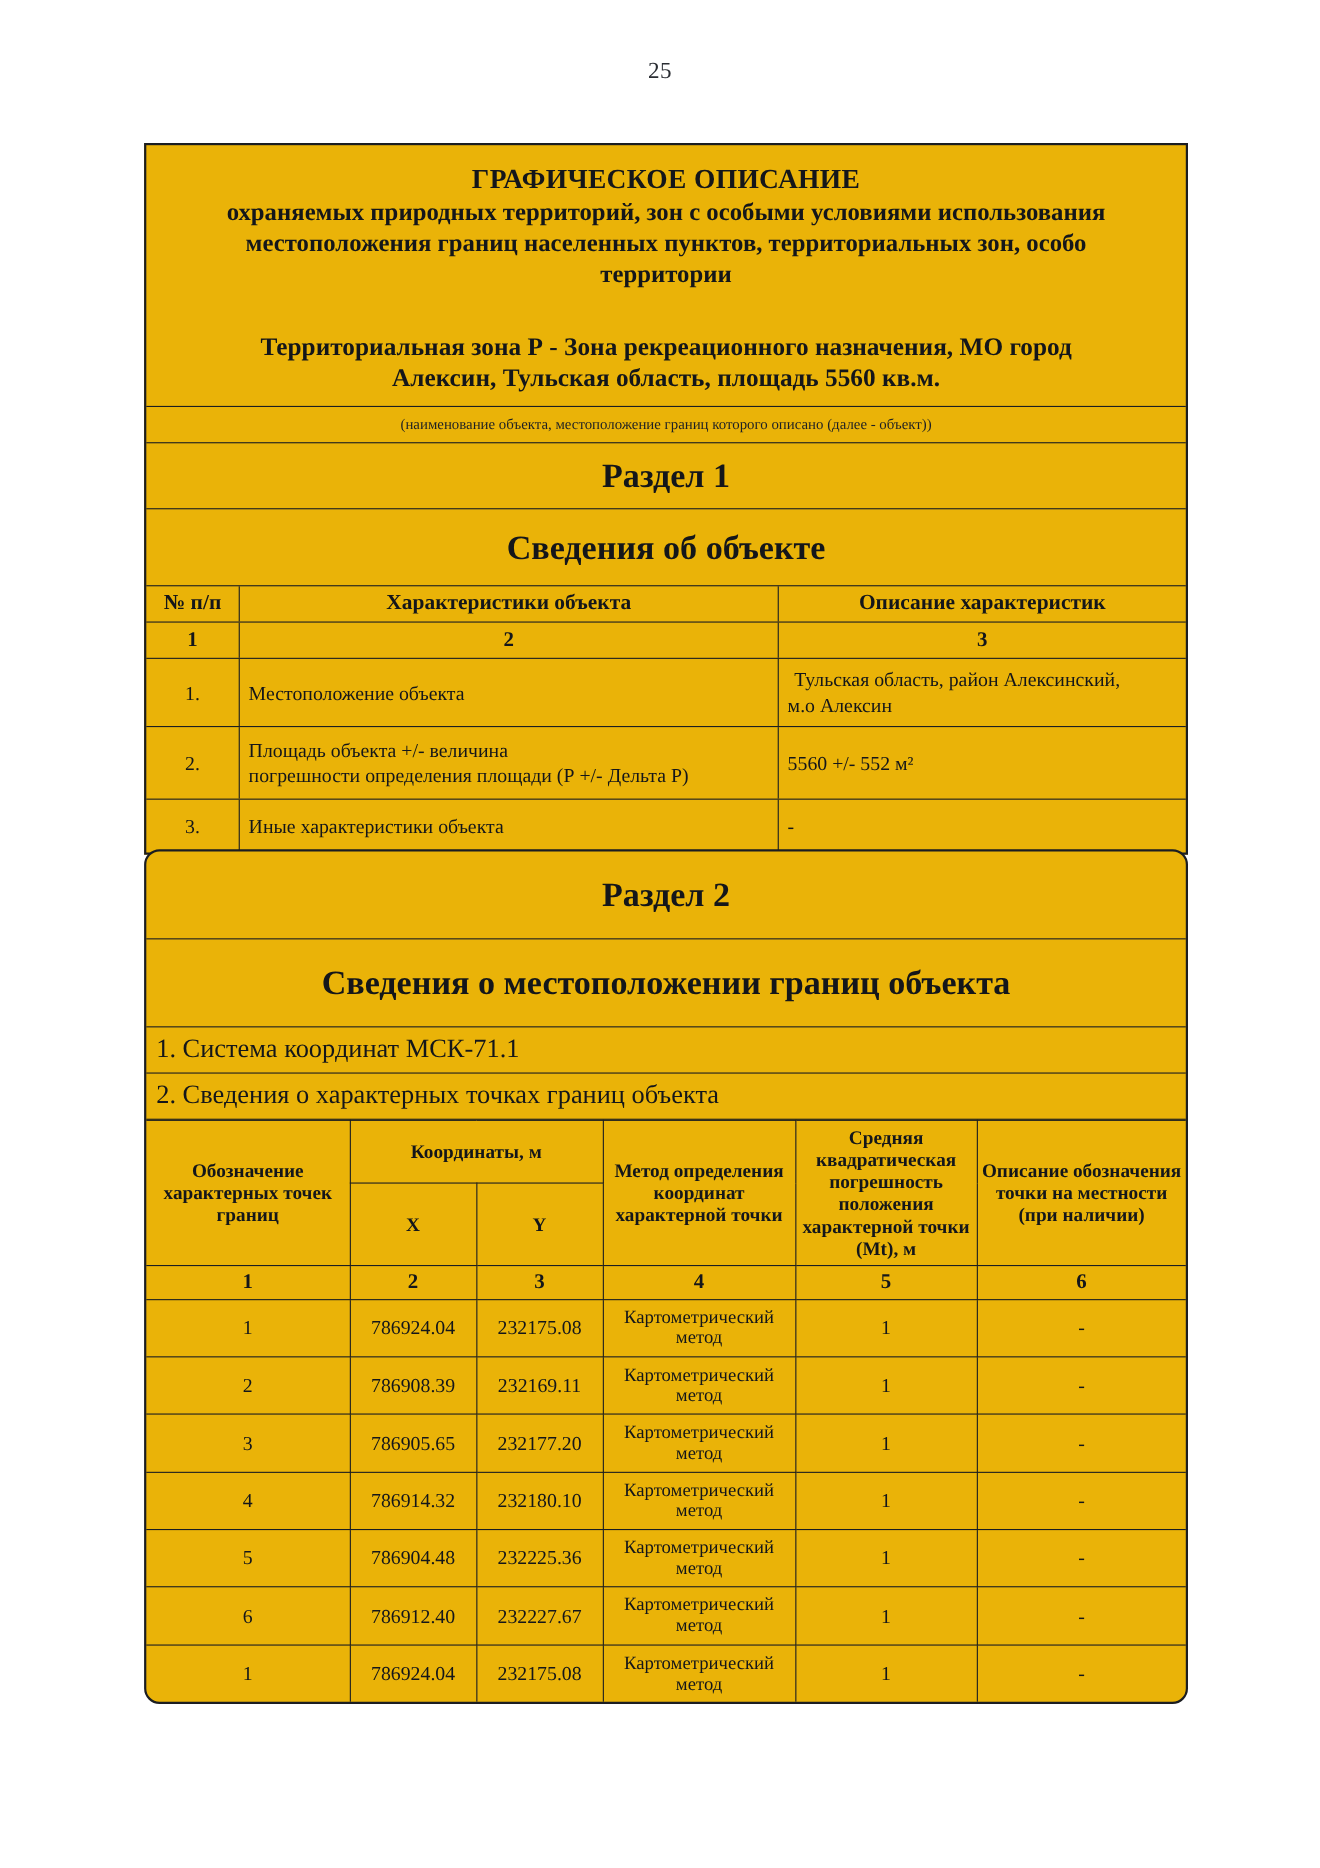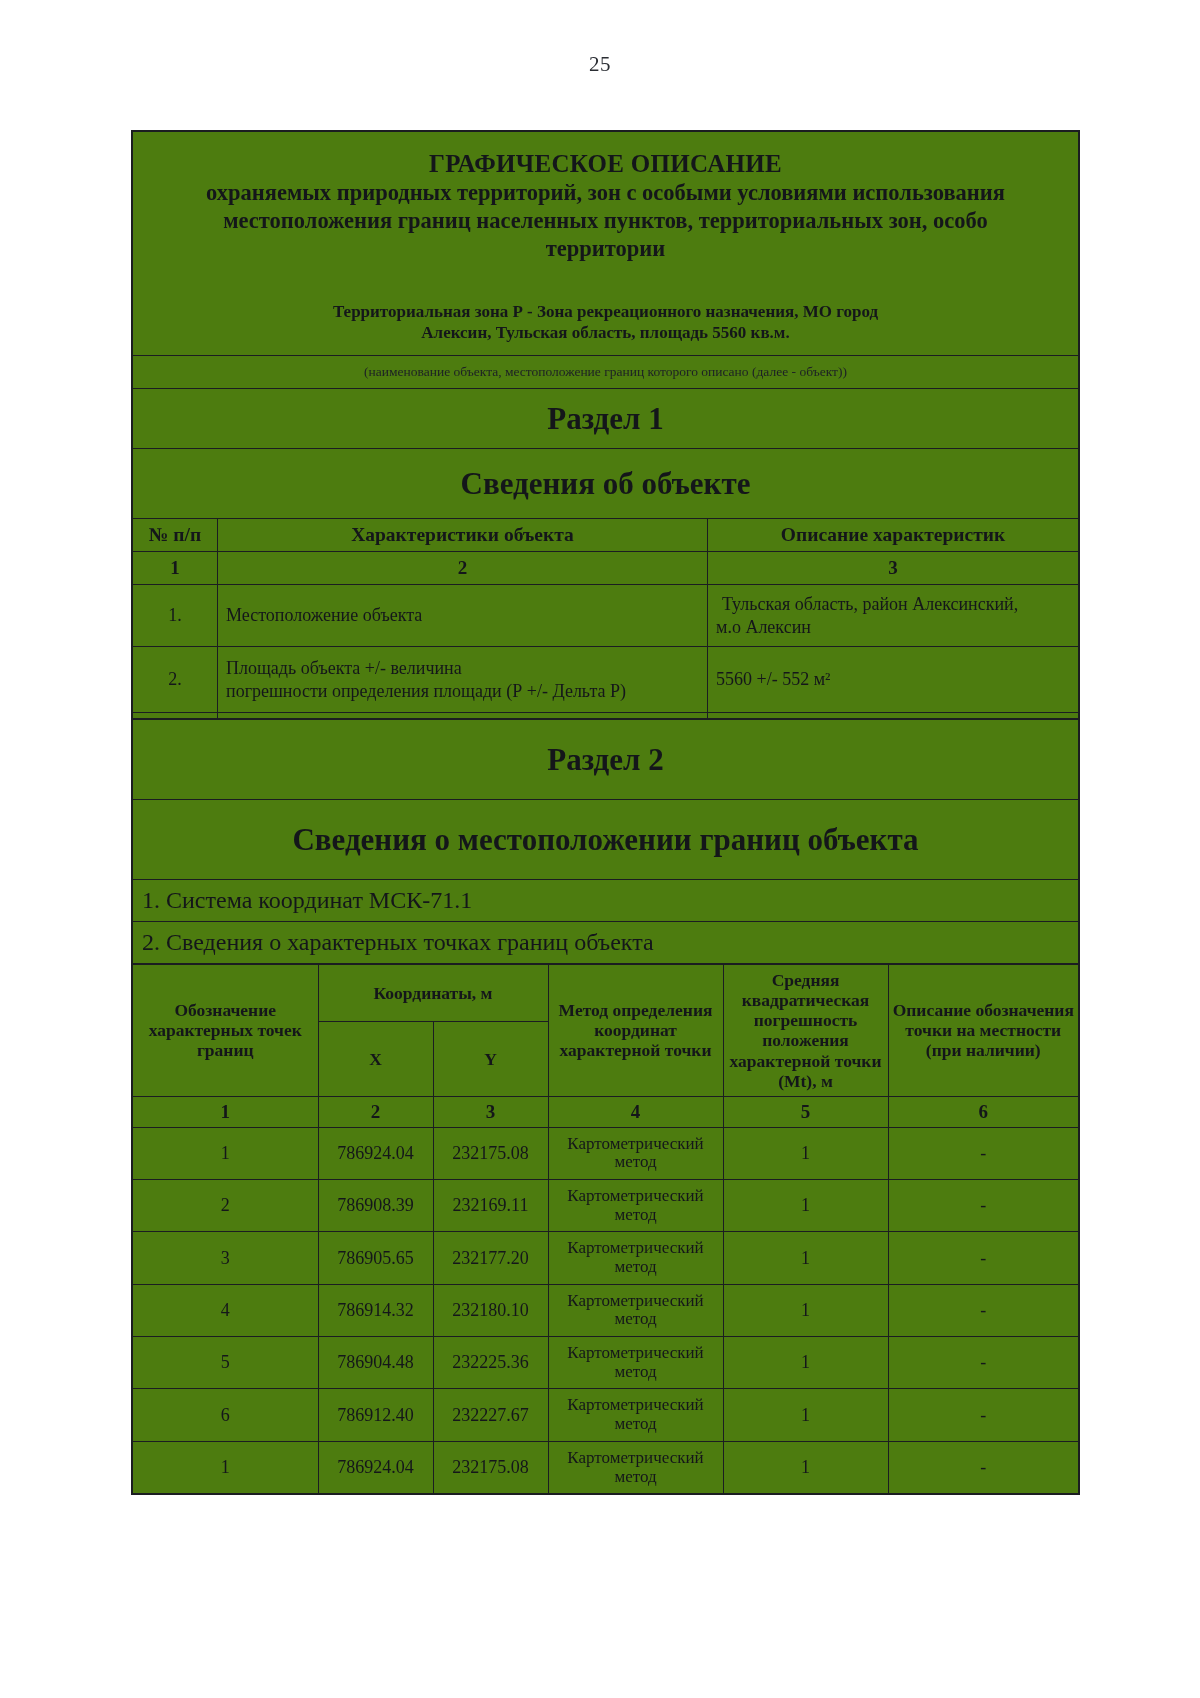--- a/index.html
+++ b/index.html
@@ -36,24 +36,24 @@
     color: #2a2d33;
   }
 
   
   .doc-block {
     position: absolute;
     left: 131px;
     width: 949px;
     border: 2px solid #1b1d21;
     box-sizing: border-box;
-    background: #4d7c0f;
+    background: #eab308;
   }
   #block-1 { top: 130px; }
-  #block-2 { top: 718px; }
+  #block-2 { top: 772px; border-radius: 14px; }
 
   .row {
     display: flex;
     border-bottom: 1.6px solid #1b1d21;
     box-sizing: border-box;
   }
   .row.last { border-bottom: none; }
 
   .cell {
     box-sizing: border-box;
@@ -81,21 +81,21 @@
   .title-sub {
     font-size: 22.5px;
     font-weight: bold;
     line-height: 1.16;
     margin-top: 2px;
     padding: 0 2px;
   }
   .object-name {
     padding: 30px 40px 12px 40px;
     text-align: center;
-    font-size: 17px;
+    font-size: 23px;
     font-weight: bold;
     line-height: 1.2;
     border-bottom: 1.6px solid #1b1d21;
   }
   .name-caption {
     text-align: center;
     font-size: 13.5px;
     padding: 8px 0 8px 0;
     border-bottom: 1.6px solid #1b1d21;
     color: #1d2025;

